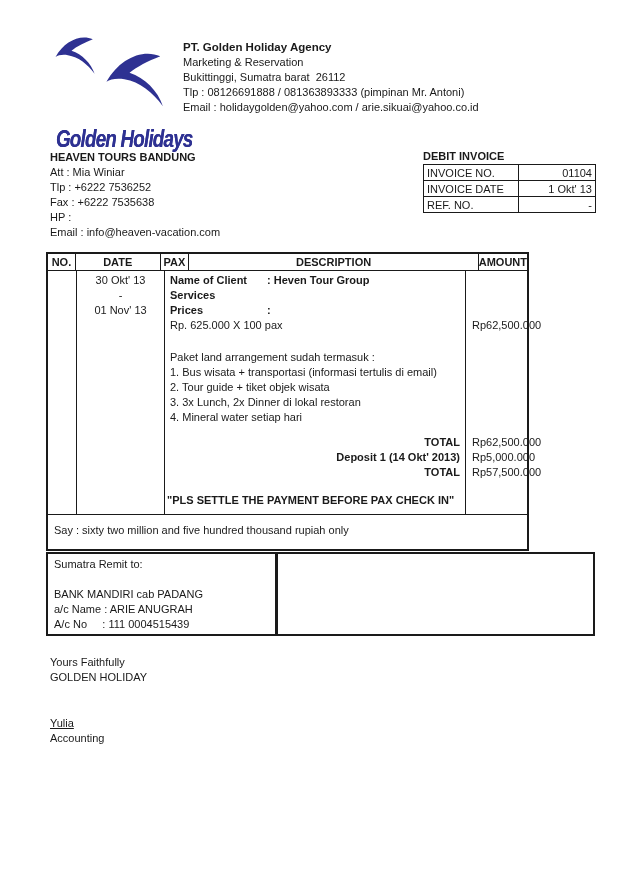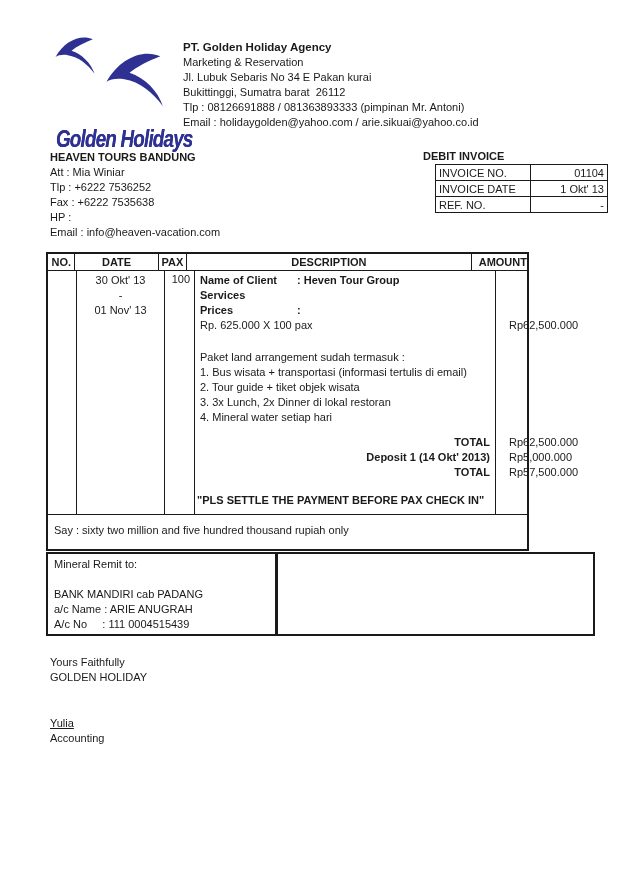--- a/index.html
+++ b/index.html
@@ -20,32 +20,32 @@
     letter-spacing:-1px; transform:scaleX(.82); transform-origin:left center; white-space:nowrap;
     color:var(--brand,#2e3192); text-shadow:0 0 .4px var(--brand,#2e3192);
   }
   .company-block { position:absolute; left:183px; top:40px; line-height:15px; }
   .company-block .cname { font-size:11.5px; }
 
   
   .client-block { position:absolute; left:50px; top:150px; line-height:15px; }
   .inv-title { position:absolute; left:423px; top:150px; }
   .inv-table {
-    position:absolute; left:423px; top:164px; width:173px; border-collapse:collapse;margin-left:12px;
+    position:absolute; left:423px; top:164px; width:173px; border-collapse:collapse;
   }
   .inv-table td { border:1.5px solid #1a1a1a; height:16px; padding:0 3px; font-size:11px; }
   .inv-table td.lab { width:95px; }
   .inv-table td.val { text-align:right; }
 
   
   .main-table { position:absolute; left:46px; top:252px; width:483px; border:2px solid #1a1a1a; }
   .thead { display:flex; height:17px; border-bottom:1.5px solid #1a1a1a; font-weight:700; }
   .th { display:flex; align-items:center; justify-content:center; border-right:1.5px solid #1a1a1a; }
   .c-no { width:29px; } .c-date { width:88px; } .c-pax { width:30px; }
-  .c-desc { width:301px; } .c-amt { flex:1; border-right:none !important;margin-left:7px; }
+  .c-desc { width:301px; } .c-amt { flex:1; border-right:none !important; }
   .tbody { display:flex; height:244px; border-bottom:1.5px solid #1a1a1a; }
   .td { border-right:1.5px solid #1a1a1a; position:relative; }
   .td.c-date { text-align:center; padding-top:2px; line-height:15px; }
   .td.c-pax { text-align:right; padding:2px 4px 0 0; }
   .abs { position:absolute; left:0; right:0; line-height:14px; }
   .desc-pad { padding-left:5px; }
   .lrow { display:flex; }
   .lrow .lab { width:97px; font-weight:700; flex:none; }
   .r-align { text-align:right; padding-right:5px; font-weight:700; }
   .amt-row { display:flex; justify-content:space-between; padding:0 6px 0 6px; }
@@ -74,21 +74,20 @@
       </defs>
       <use href="#gull" fill="currentColor" transform="translate(2 2) scale(0.9)"></use>
       <use href="#gull" fill="currentColor" transform="translate(52 16) scale(1.3)"></use>
     </svg>
     <div class="brand-name">Golden Holidays</div>
   </div>
 
   <div class="company-block">
     <div class="b cname pre">PT. Golden Holiday Agency</div>
     <div class="pre">Marketing &amp; Reservation</div>
-    <div class="pre">Jl. Lubuk Sebaris No 34 E Pakan kurai</div>
     <div class="pre">Bukittinggi, Sumatra barat  26112</div>
     <div class="pre">Tlp : 08126691888 / 081363893333 (pimpinan Mr. Antoni)</div>
     <div class="pre">Email : holidaygolden@yahoo.com / arie.sikuai@yahoo.co.id</div>
   </div>
 
   <div class="client-block">
     <div class="b pre">HEAVEN TOURS BANDUNG</div>
     <div class="pre">Att : Mia Winiar</div>
     <div class="pre">Tlp : +6222 7536252</div>
     <div class="pre">Fax : +6222 7535638</div>
@@ -125,21 +124,20 @@
 
     <div class="tbody">
       <div class="td c-no"></div>
 
       <div class="td c-date">
         <div>30 Okt' 13</div>
         <div>-</div>
         <div>01 Nov' 13</div>
       </div>
 
-      <div class="td c-pax">100</div>
 
       <div class="td c-desc">
         <div class="abs desc-pad lrow b" style="top:2px">
           <span class="lab">Name of Client</span>
           <span>: Heven Tour Group</span>
         </div>
         <div class="abs desc-pad lrow" style="top:17px">
           <span class="lab">Services</span>
         </div>
         <div class="abs desc-pad lrow" style="top:32px">
@@ -179,21 +177,21 @@
           <span>57,500.000</span>
         </div>
       </div>
     </div>
 
     <div class="say-row">Say : sixty two million and five hundred thousand rupiah only</div>
   </div>
 
   <div class="remit-box">
     <div class="remit-left">
-      <div class="pre">Mineral Remit to:</div>
+      <div class="pre">Sumatra Remit to:</div>
       <div class="spacer15"></div>
       <div class="pre">BANK MANDIRI cab PADANG</div>
       <div class="pre">a/c Name : ARIE ANUGRAH</div>
       <div class="pre">A/c No     : 111 0004515439</div>
     </div>
     <div class="remit-right"></div>
   </div>
 
   <div class="closing-block">
     <div>Yours Faithfully</div>

